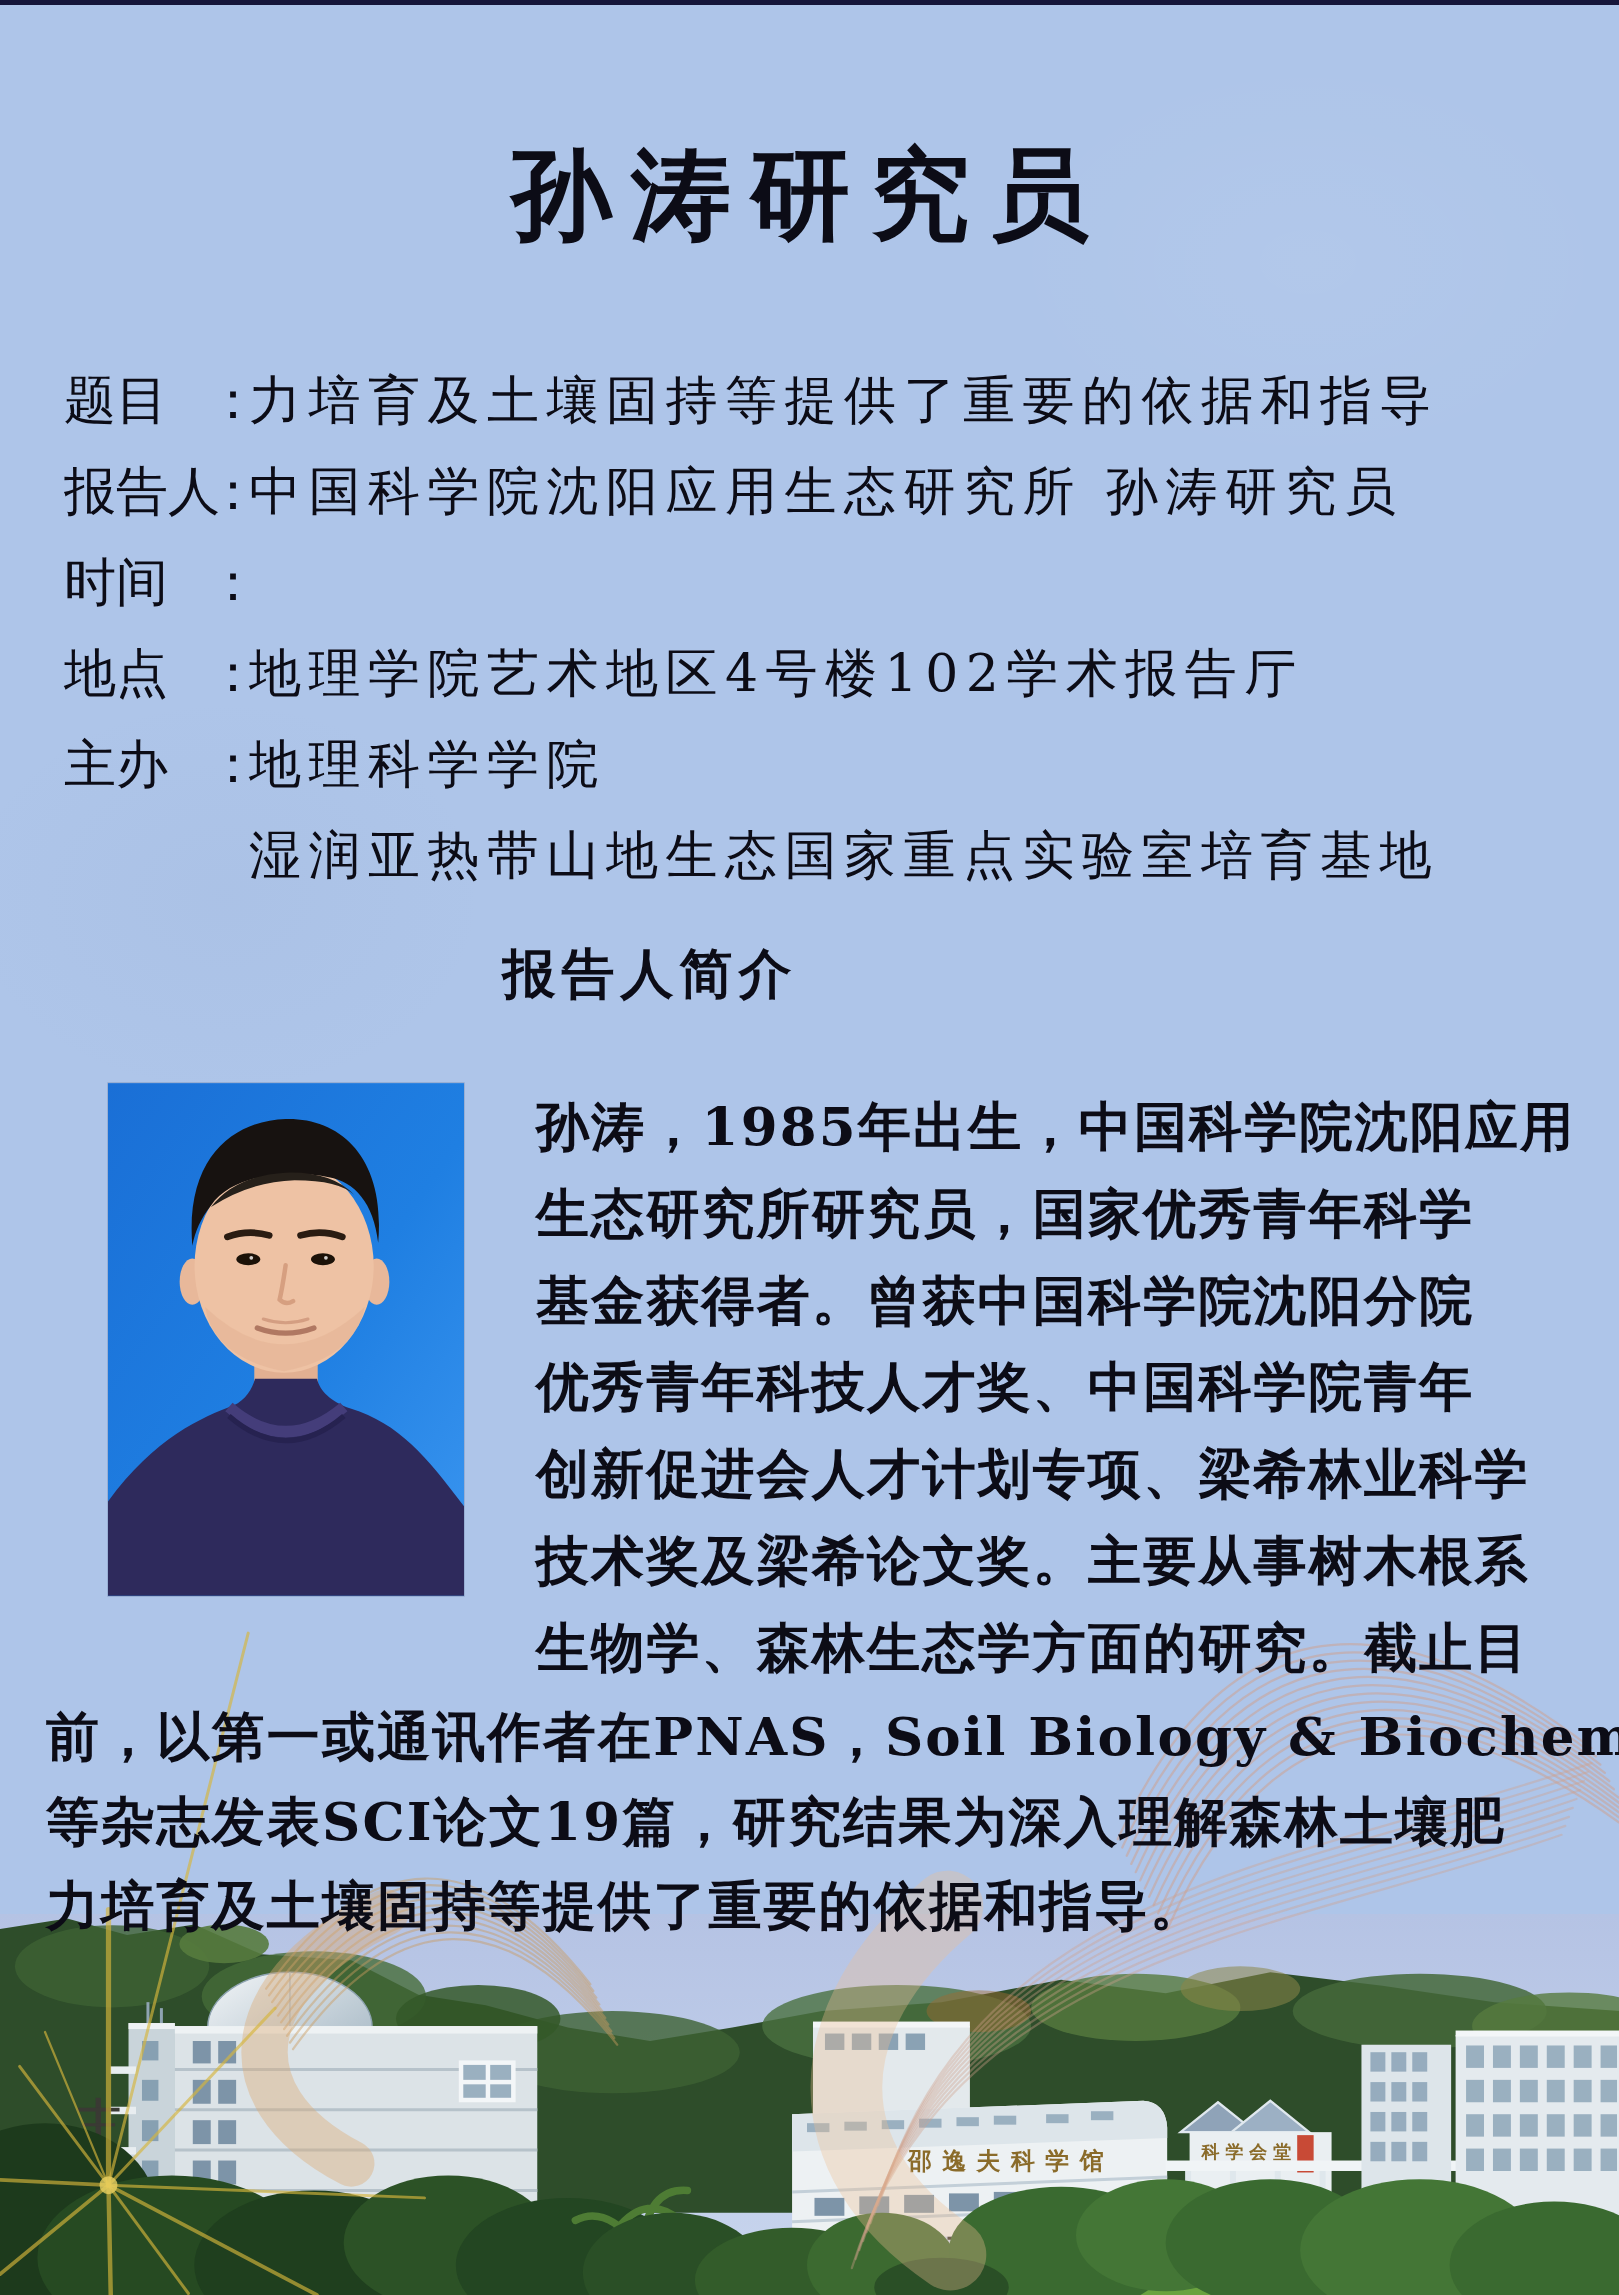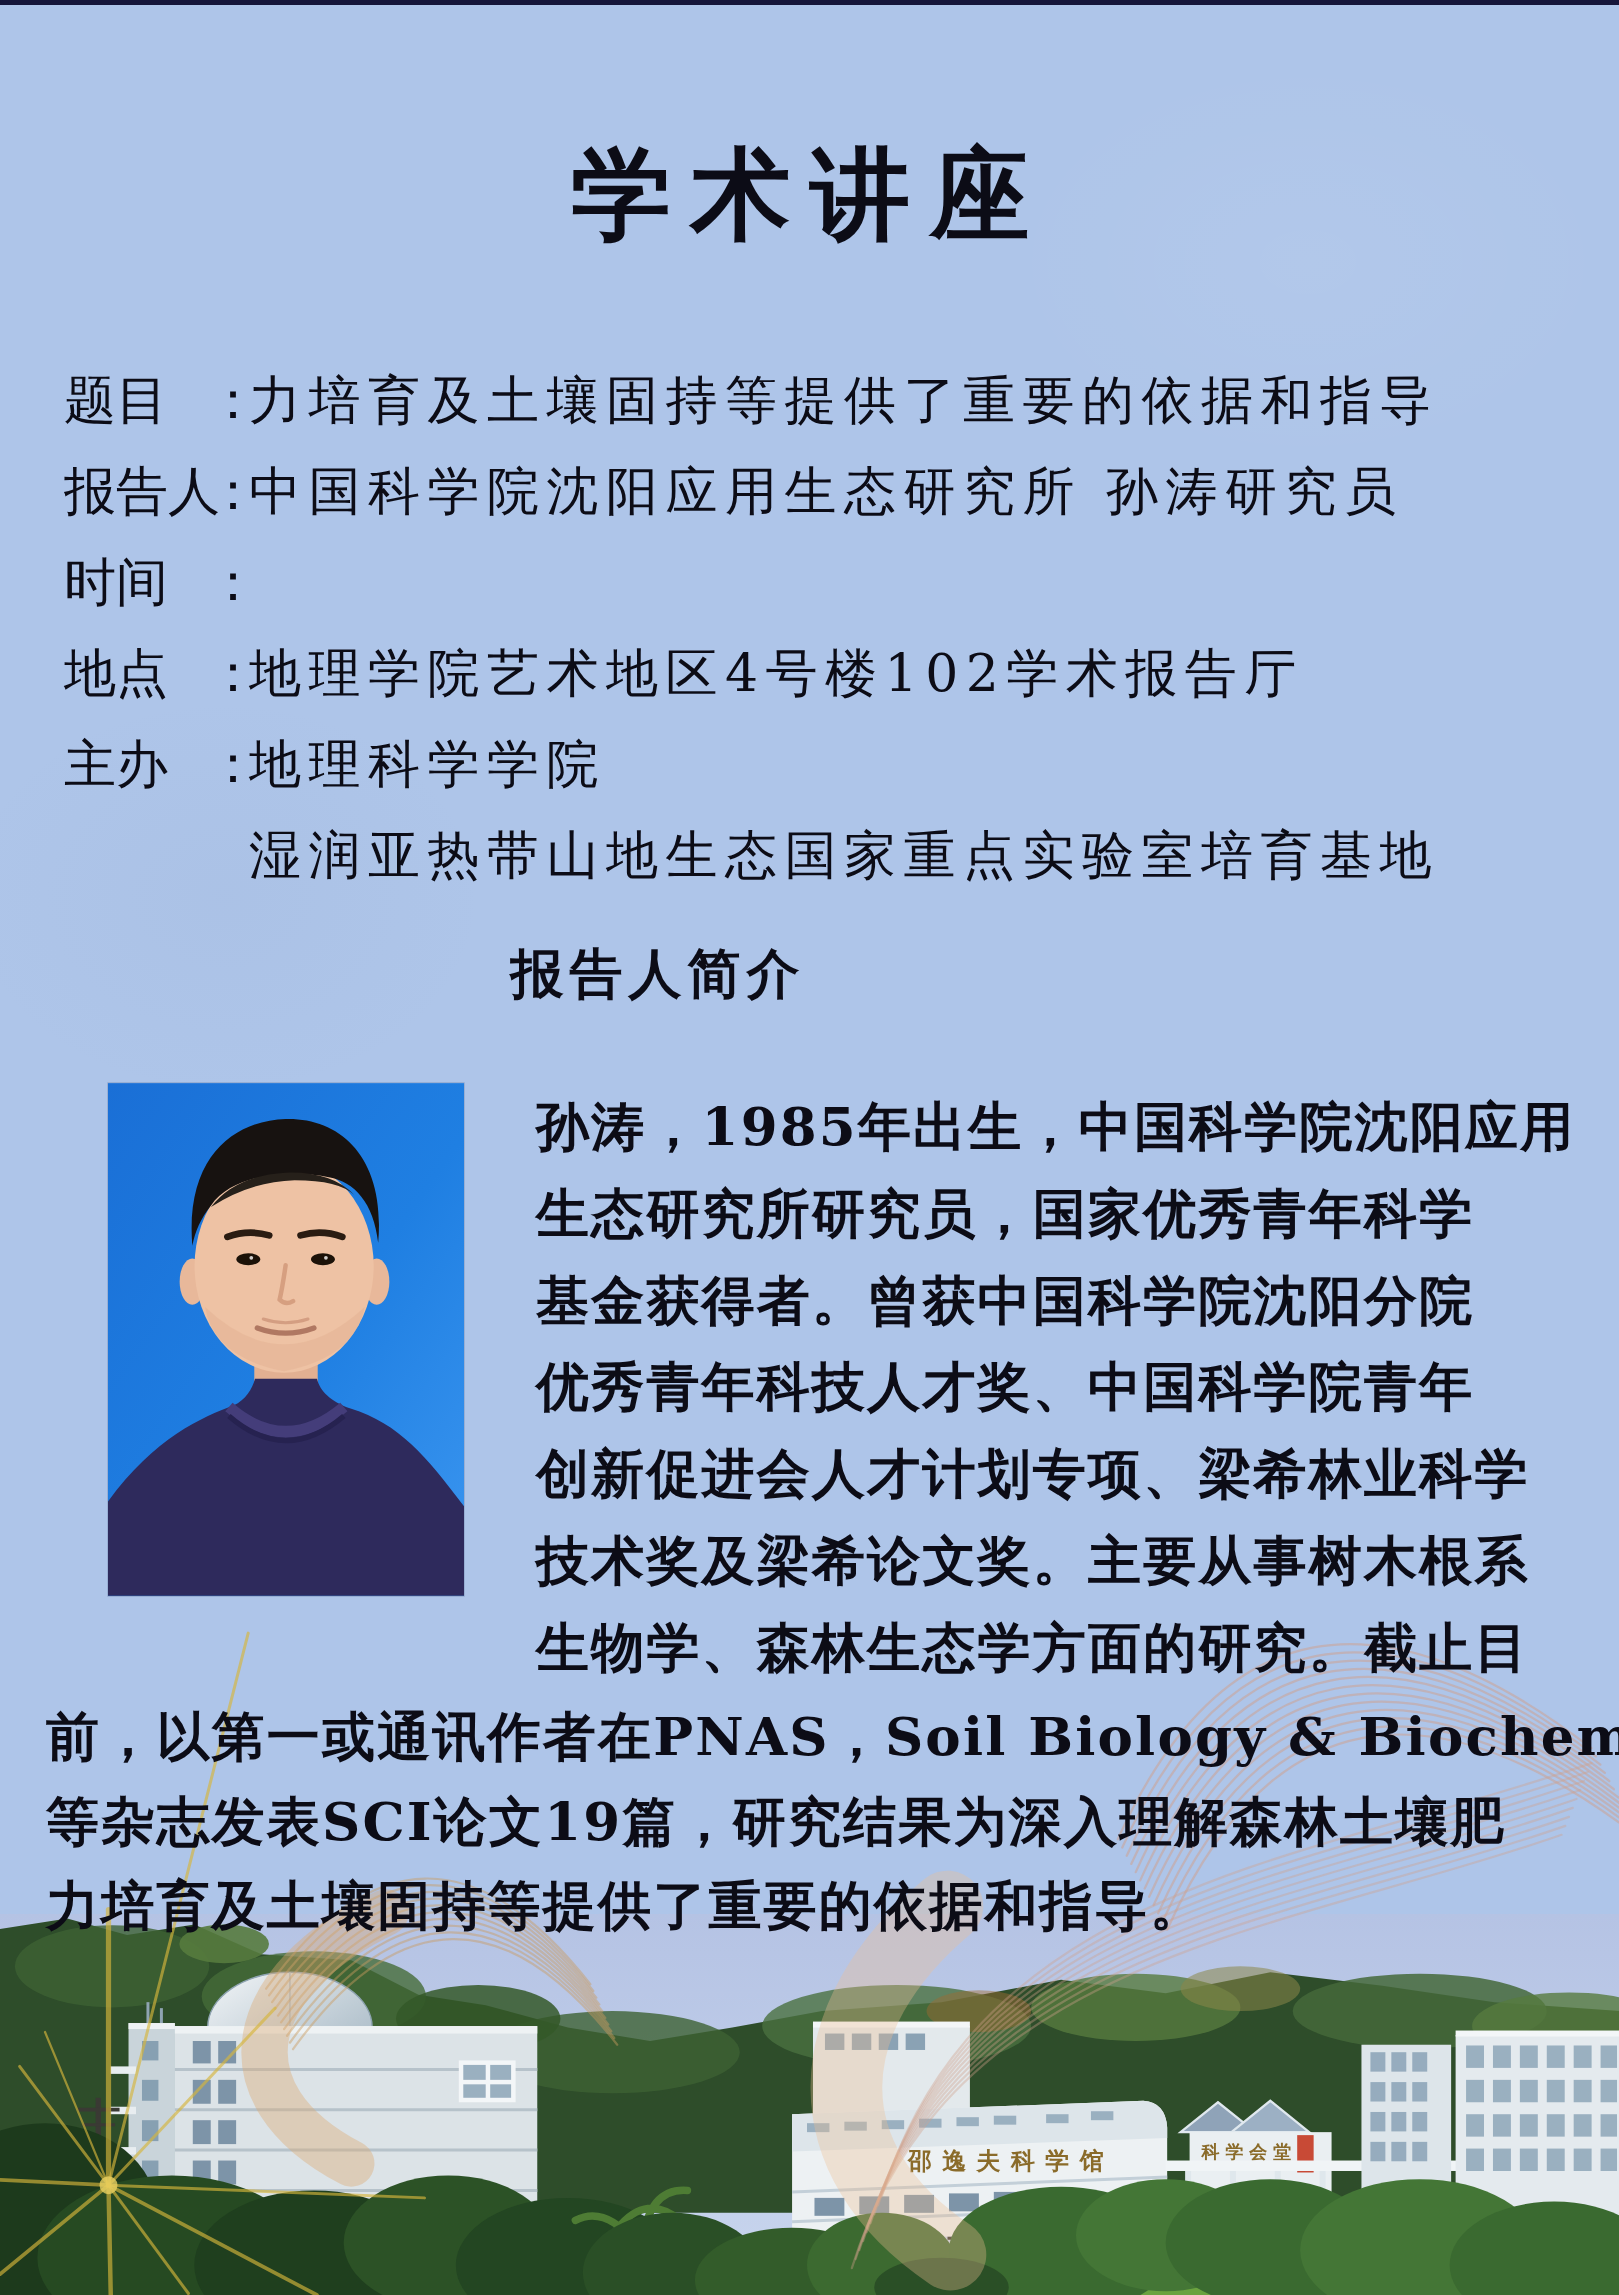--- a/index.html
+++ b/index.html
@@ -45,21 +45,20 @@
   }
   .info-colon{display:inline-block;width:42px;flex-shrink:0;}
   .info-value{letter-spacing:7.5px;}
   .info-row.indent{padding-left:185px;}
 
   .section-heading{
     left:0;top:939px;width:1300px;
     text-align:center;
     font-size:53px;font-weight:700;letter-spacing:6px;
     z-index:3;
-    margin-left:8px;
   }
 
   .speaker-photo{
     left:108px;top:1083px;width:356px;height:513px;
     z-index:3;
     box-shadow:0 0 0 0.7px rgba(90,110,150,.35);
   }
   .speaker-photo svg{display:block;width:100%;height:100%;}
 
   .bio-block{left:0;top:0;z-index:3;}
@@ -78,21 +77,21 @@
   .campus-photo{left:0;top:1914px;width:1620px;height:381px;z-index:1;}
   .campus-photo svg{display:block;width:100%;height:100%;}
 
   .decor{left:0;top:0;width:1620px;height:2295px;z-index:2;pointer-events:none;}
 </style>
 </head>
 <body>
 
 <div class="abs top-strip"></div>
 
-<div class="abs poster-title">学术讲座</div>
+<div class="abs poster-title">孙涛研究员</div>
 
 <div class="abs info-block">
   <div class="info-row">
     <span class="info-label">题目</span>
       <span class="info-colon">：</span>
       <span class="info-value">力培育及土壤固持等提供了重要的依据和指导</span>
   </div>
   <div class="info-row">
     <span class="info-label">报告人</span>
       <span class="info-colon">：</span>

